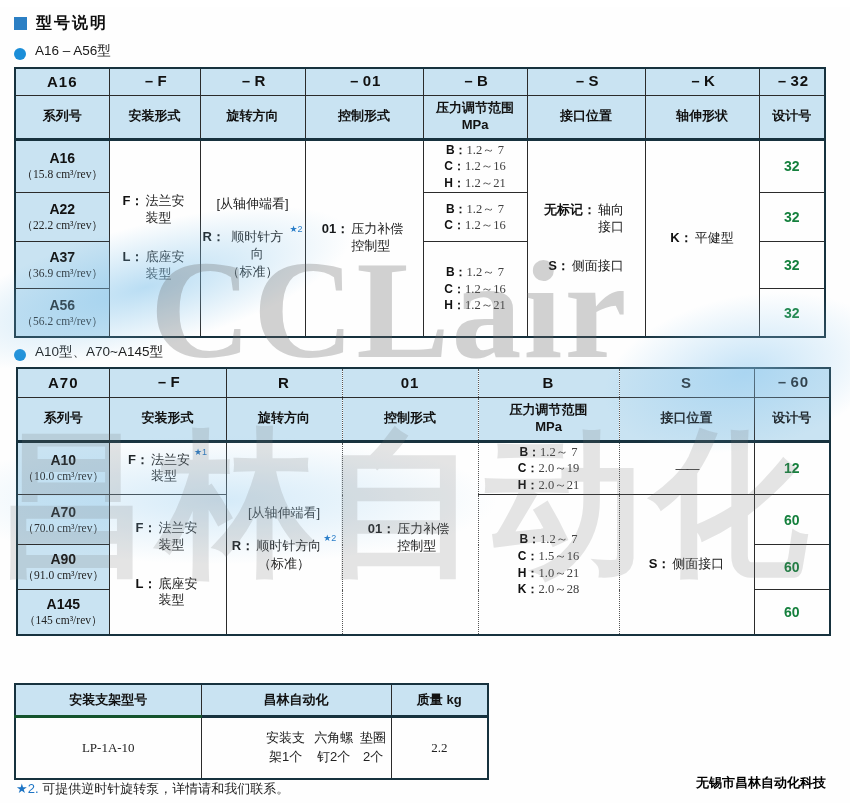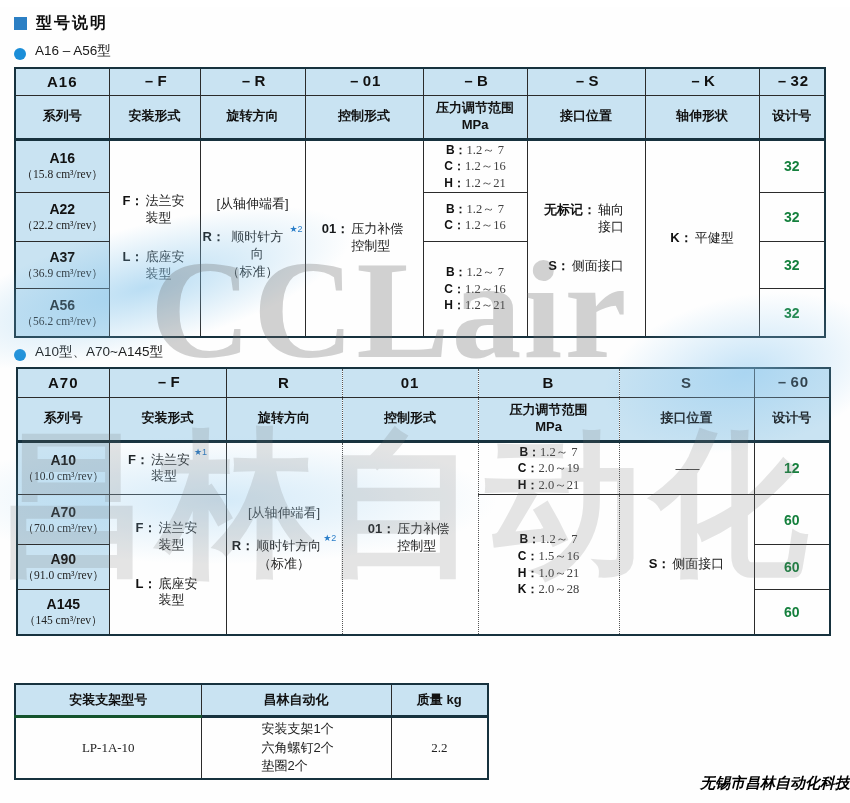--- a/index.html
+++ b/index.html
@@ -42,31 +42,31 @@
   td.design{font-weight:600;font-size:14px;color:#15803d;}
   .dash{font-size:13px;letter-spacing:-2px;color:#333;}
   
   .dl{border-left:1px dotted #555 !important;}
   .dr{border-right:1px dotted #555 !important;}
 
   
   .t3{left:14px;top:676px;width:473px;}
   .t3 thead th{height:28px;font-size:13px;}
   .t3 td{height:58px;font-size:13px;color:#222;}
-  .t3 .parts{display:flex;flex-direction:column;align-items:flex-start;margin-left:58px;line-height:1.45;}
+  .t3 .parts{display:flex;flex-direction:row;align-items:flex-start;margin-left:58px;line-height:1.45;}
   .serifv{font-family:"Liberation Serif","DejaVu Serif",serif;}
 
   
   .fn{position:absolute;font-size:13px;color:#1f1f1f;line-height:1.55;}
   .fn .star{color:#1d74c4;}
   .fn1{left:16px;top:627px;}
   .fn1 .l2{margin-left:27px;}
   .pageref{color:#1d74c4;}
   .fn2{left:16px;top:772px;}
-  .company{position:absolute;right:0;top:767px;font-weight:bold;font-size:15px;color:#000;font-style:italic;}
+  .company{position:absolute;right:24px;top:767px;font-weight:bold;font-size:13px;color:#000;}
 
   
   .wm{position:absolute;pointer-events:none;z-index:6;}
   .wm-b{z-index:5;}
   .wm-cc{left:150px;top:222px;font-size:140px;font-weight:bold;color:rgba(105,105,105,0.30);white-space:nowrap;letter-spacing:2px;font-family:Liberation Serif, serif;}
   .wm-cn{left:-6px;top:392px;font-size:158px;font-weight:bold;color:rgba(110,110,110,0.18);white-space:nowrap;width:862px;overflow:hidden;letter-spacing:6px;}
   .wm-b1{left:-70px;top:218px;width:430px;height:125px;background:radial-gradient(ellipse,rgba(130,195,235,0.55),rgba(130,195,235,0) 70%);transform:rotate(-15deg);}
   .wm-b2{left:600px;top:288px;width:290px;height:155px;background:radial-gradient(ellipse,rgba(140,200,240,0.5),rgba(140,200,240,0) 70%);transform:rotate(-12deg);}
   .wm-b3{left:-60px;top:428px;width:560px;height:130px;background:radial-gradient(ellipse,rgba(150,205,240,0.4),rgba(150,205,240,0) 70%);}
 </style>
@@ -411,20 +411,24 @@
             <span>安装支架1个</span>
             <span>六角螺钉2个</span>
             <span>垫圈2个</span>
           </div>
         </td>
         <td class="serifv">2.2</td>
       </tr>
     </tbody>
   </table>
 
+  <div class="fn fn2">
+    <span class="star">★2.</span>
+    <span>可提供逆时针旋转泵，详情请和我们联系。</span>
+  </div>
   <div class="company">无锡市昌林自动化科技</div>
 
   <div class="wm wm-b wm-b1"></div>
   <div class="wm wm-b wm-b2"></div>
   <div class="wm wm-b wm-b3"></div>
   <div class="wm wm-cc">CCLair</div>
   <div class="wm wm-cn">昌林自动化</div>
 
 </div>
 

